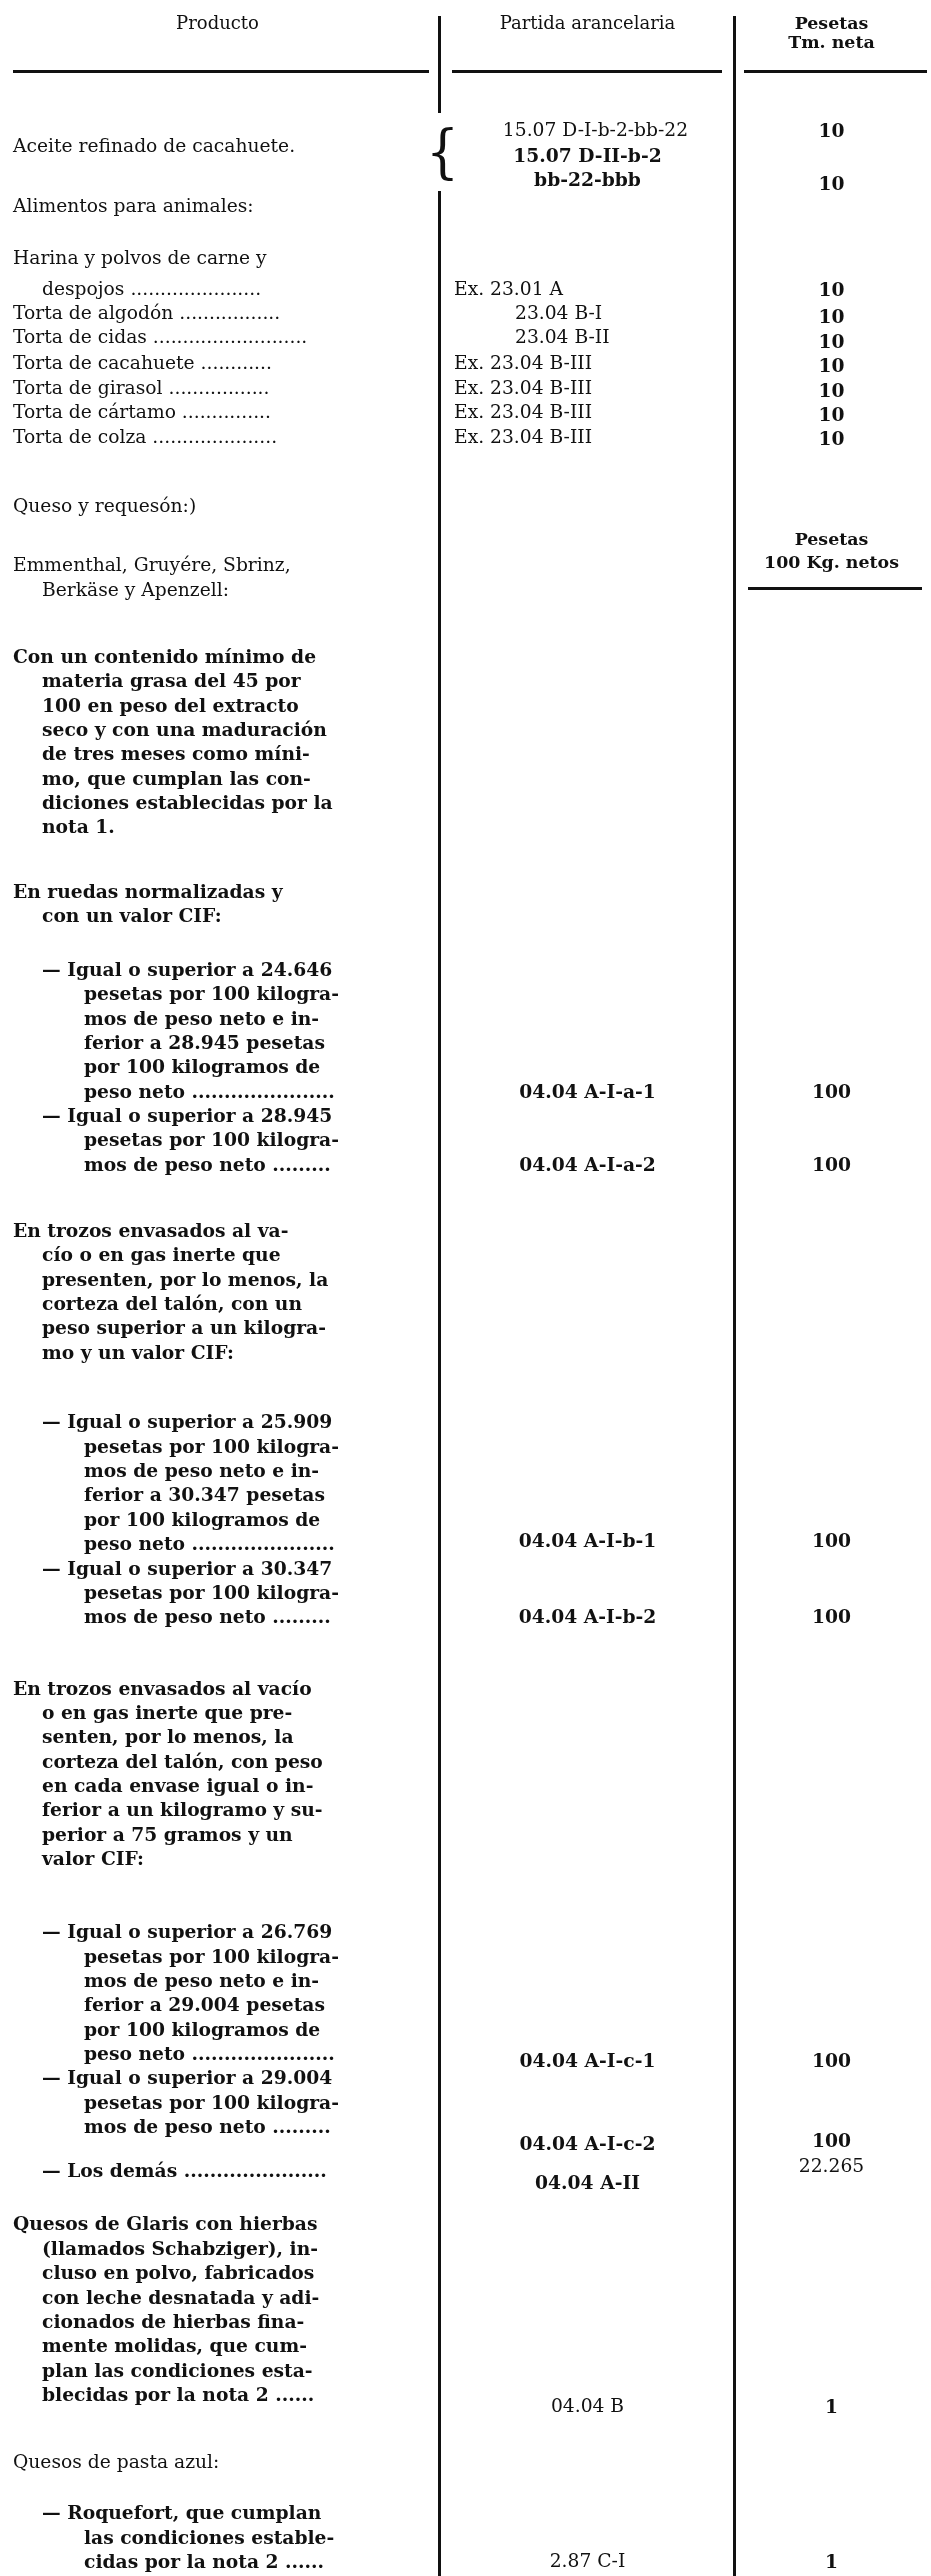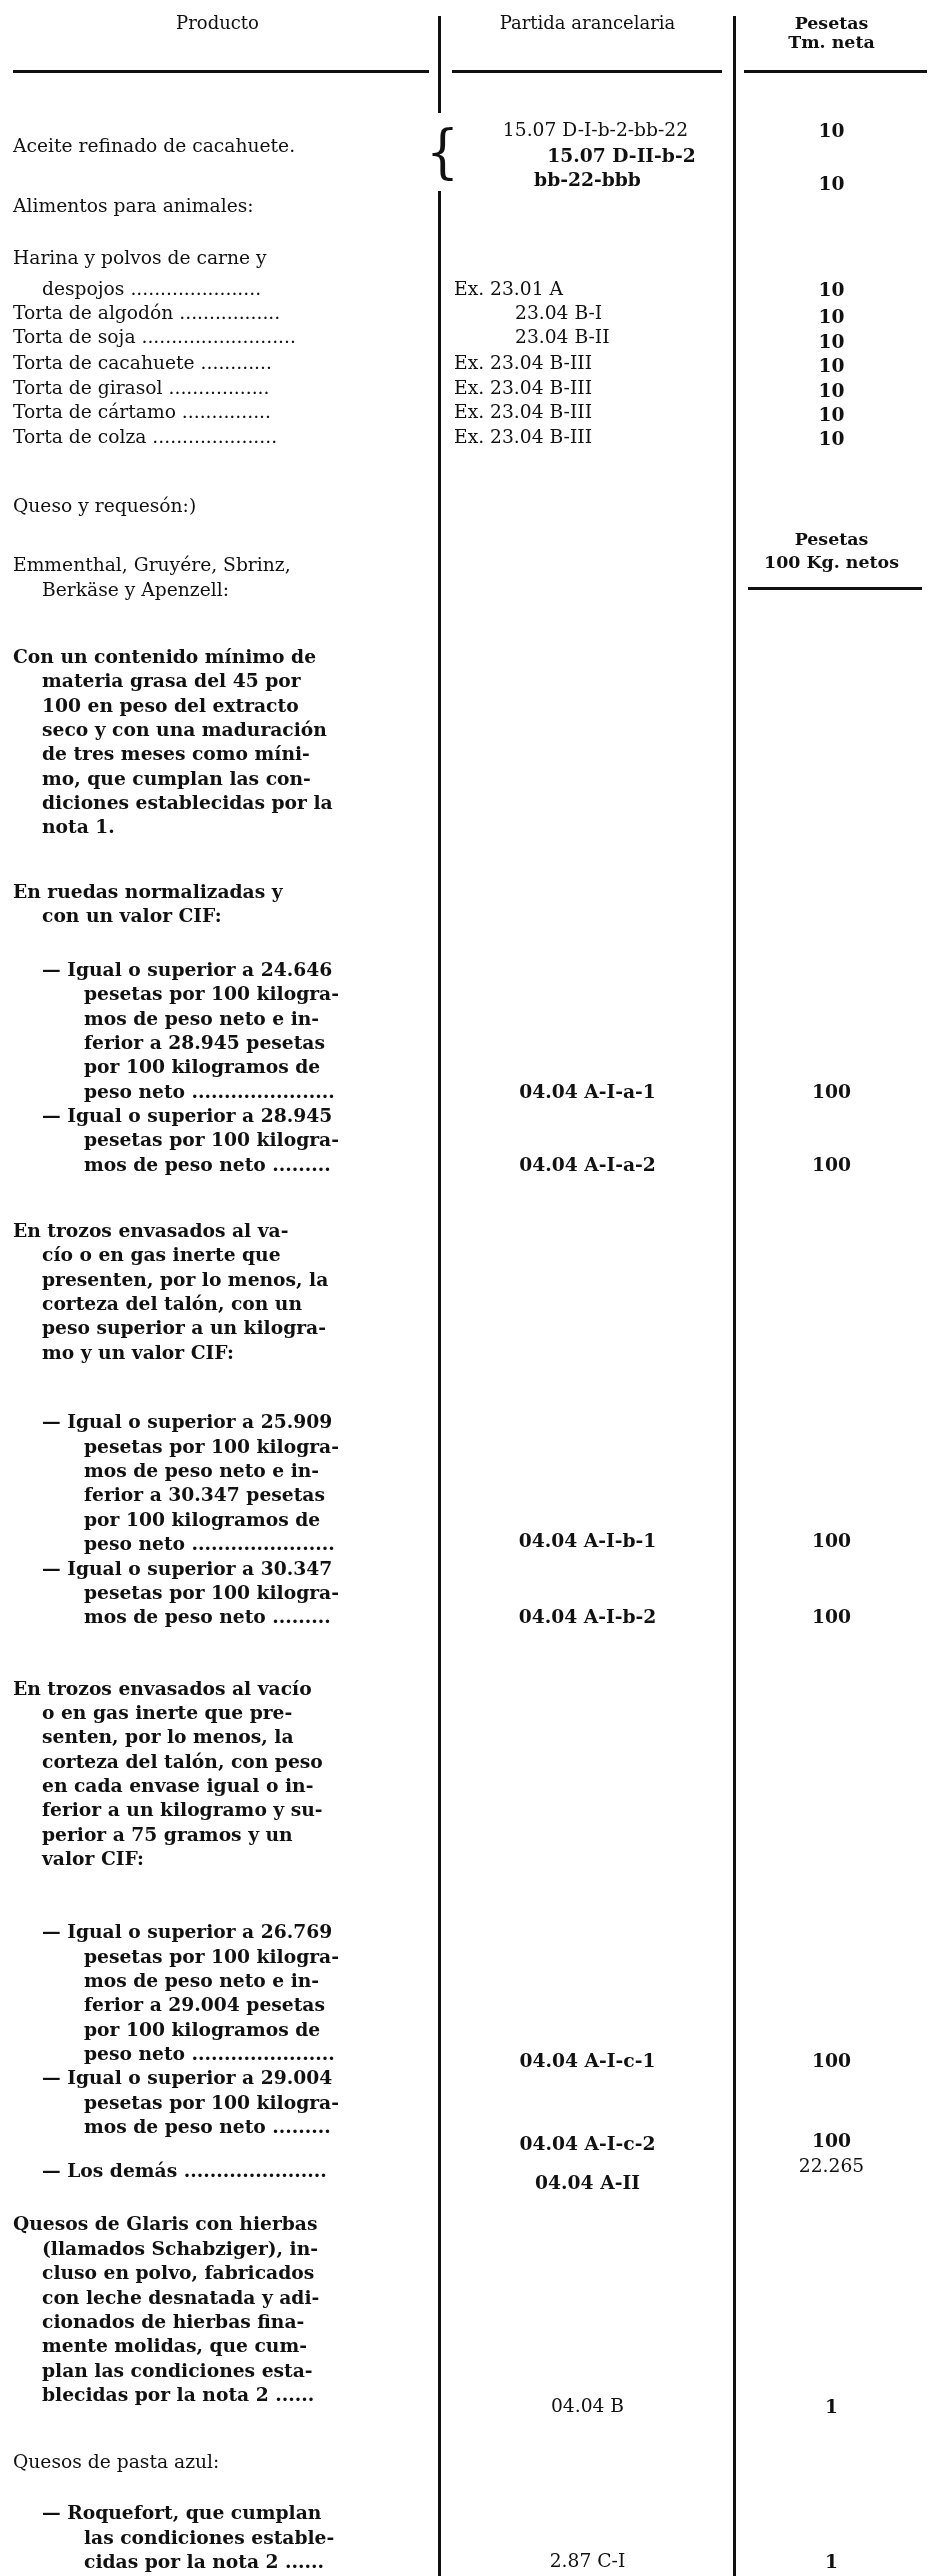--- a/index.html
+++ b/index.html
@@ -39,36 +39,36 @@
   <div class="rule" style="left:452px;width:270px;"></div>
   <div class="rule" style="left:744px;width:183px;"></div>
 
   <div class="vline" style="left:438px;top:15.7px;height:97px;"></div>
   <div class="vline" style="left:438px;top:191px;height:2385px;"></div>
   <div class="vline" style="left:733px;top:15.7px;height:2560px;"></div>
   <div class="brace">{</div>
 
   <div class="t l" style="top:134px;">Aceite refinado de cacahuete.</div>
   <div class="t code" style="top:118px;left:452px;">15.07 D-I-b-2-bb-22</div>
-  <div class="t code b" style="top:143px;padding-left:34px;">15.07 D-II-b-2</div>
+  <div class="t code b" style="top:143px;">15.07 D-II-b-2</div>
   <div class="t code b" style="top:167px;">bb-22-bbb</div>
   <div class="t val" style="top:118px;">10</div>
   <div class="t val" style="top:171px;">10</div>
 
   <div class="t l" style="top:194px;">Alimentos para animales:</div>
   <div class="t l" style="top:246px;">Harina y polvos de carne y</div>
   <div class="t l2" style="top:277px;">despojos ......................</div>
   <div class="t codeL" style="top:277px;left:454px;">Ex. 23.01 A</div>
   <div class="t val" style="top:277px;">10</div>
 
   <div class="t l" style="top:301px;">Torta de algodón .................</div>
   <div class="t codeL" style="top:301px;left:515px;">23.04 B-I</div>
   <div class="t val" style="top:304px;">10</div>
 
-  <div class="t l" style="top:325px;">Torta de soja ..........................</div>
+  <div class="t l" style="top:325px;">Torta de cidas ..........................</div>
   <div class="t codeL" style="top:325px;left:515px;">23.04 B-II</div>
   <div class="t val" style="top:329px;">10</div>
 
   <div class="t l" style="top:351px;">Torta de cacahuete ............</div>
   <div class="t codeL" style="top:351px;left:454px;">Ex. 23.04 B-III</div>
   <div class="t val" style="top:353px;">10</div>
 
   <div class="t l" style="top:376px;">Torta de girasol .................</div>
   <div class="t codeL" style="top:376px;left:454px;">Ex. 23.04 B-III</div>
   <div class="t val" style="top:378px;">10</div>

